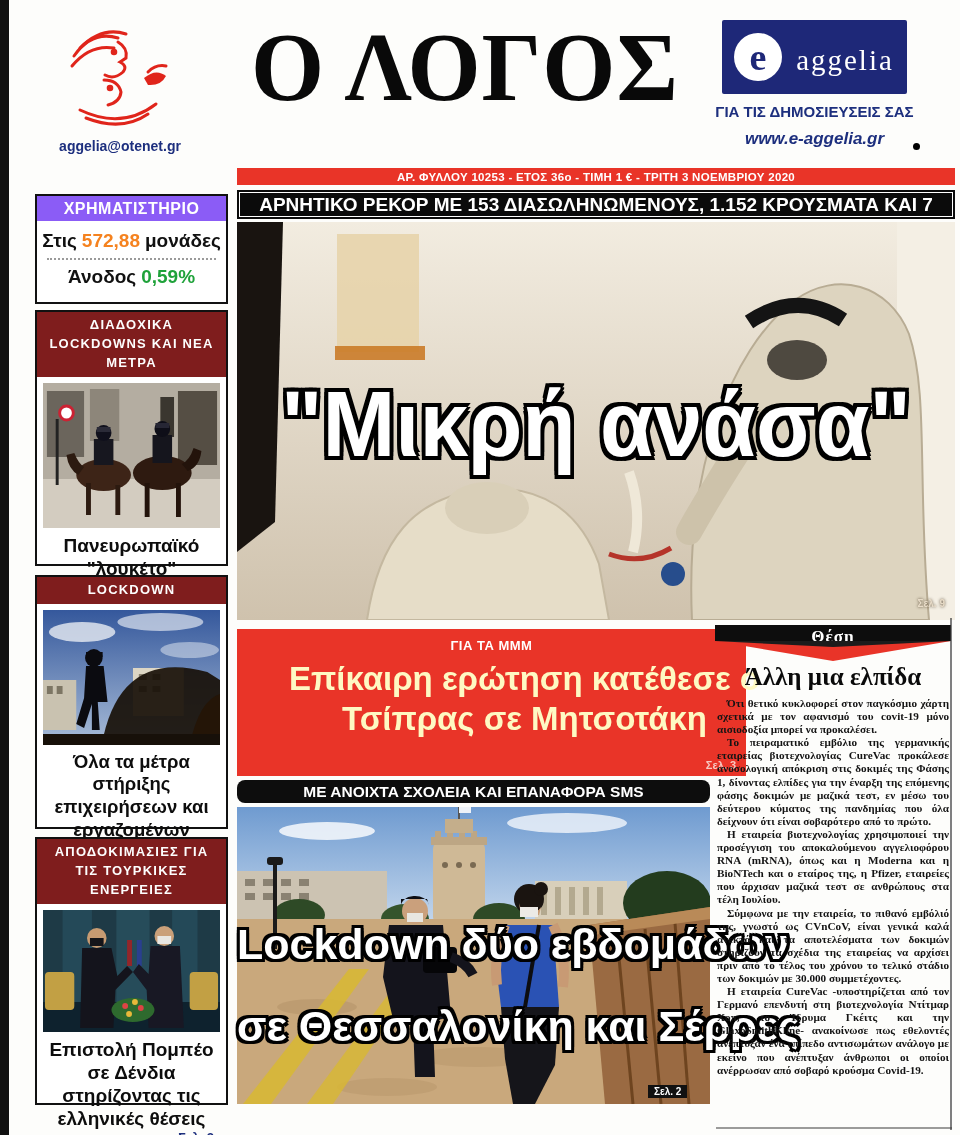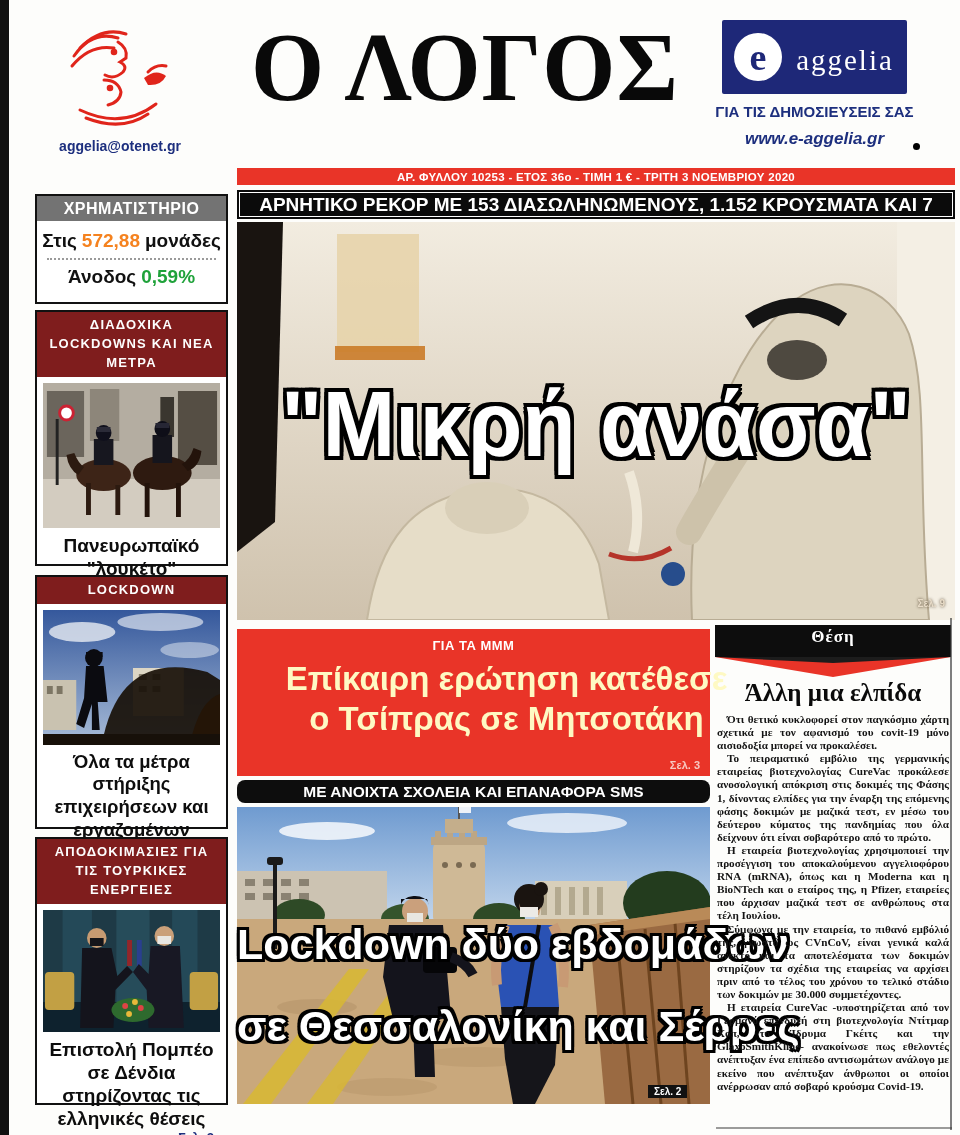--- a/index.html
+++ b/index.html
@@ -34,21 +34,21 @@
 
   .issue-bar{left:237px;top:168px;width:718px;height:17px;background:#e93428;color:#fff;
     font-size:11.5px;font-weight:bold;text-align:center;line-height:18px;letter-spacing:.3px;}
   .top-banner{left:237px;top:190px;width:718px;height:29px;background:#0b0b0b;color:#fff;
     box-shadow:inset 0 0 0 2px #0b0b0b, inset 0 0 0 3px #fff;
     font-size:19px;font-weight:bold;text-align:center;line-height:30px;}
 
   
   .side-box{left:35px;width:193px;background:#fff;border:2px solid #111;box-sizing:border-box;}
   .stock-box{top:194px;height:110px;}
-  .stock-head{background:#737373;color:#fff;font-size:16px;font-weight:bold;text-align:center;
+  .stock-head{background:#8b5cf6;color:#fff;font-size:16px;font-weight:bold;text-align:center;
     height:25px;line-height:26px;letter-spacing:.5px;}
   .stock-line{display:flex;justify-content:center;gap:5px;font-size:19px;font-weight:bold;color:#111;margin-top:9px;}
   .stock-div{border-bottom:2px dotted #9a9a9a;margin:6px 10px 0 10px;}
   .stock-line2{margin-top:6px;}
   .v-orange{color:#f5821f;}
   .v-green{color:#1fa23a;}
 
   .news-box{box-sizing:border-box;}
   .nb-head{background:#7f1d1d;color:#fdfdfd;font-weight:bold;text-align:center;
     font-size:13px;letter-spacing:1.2px;line-height:1.45;padding:4px 6px;}
@@ -69,42 +69,42 @@
   
   .main-photo{left:237px;top:222px;width:718px;height:398px;overflow:hidden;background:#d9cfc0;}
   .main-photo svg{display:block;width:100%;height:100%;}
   .main-headline{left:237px;top:372px;width:718px;text-align:center;white-space:nowrap;
     font-size:92px;font-weight:bold;color:#fff;transform:scaleX(.95);transform-origin:center;
     text-shadow:-4px -4px 0 #000,4px -4px 0 #000,-4px 4px 0 #000,4px 4px 0 #000,-4px 0 0 #000,4px 0 0 #000,0 -4px 0 #000,0 4px 0 #000;}
   .main-ref{left:840px;top:598px;width:105px;text-align:right;font-size:10px;font-weight:bold;color:#e8dcc8;
     text-shadow:0 0 3px #55452f;}
 
   
-  .red-box{left:237px;top:629px;width:473px;height:147px;background:#e93428;}
+  .red-box{left:237px;top:629px;width:509px;height:147px;background:#e93428;}
   .kicker{position:absolute;top:9px;width:100%;text-align:center;color:#fff;font-size:13px;font-weight:bold;letter-spacing:.5px;}
   .red-headline{position:absolute;top:30px;width:100%;text-align:center;color:#fef9c3;
     font-size:33px;font-weight:bold;line-height:1.2;padding:0 6px;box-sizing:border-box;margin-left:33px;}
   .red-ref{position:absolute;right:10px;bottom:5px;color:#f7c9c2;font-size:11px;font-weight:bold;}
 
   .school-banner{left:237px;top:780px;width:473px;height:23px;background:#0d0d0d;color:#fff;
     font-size:15.5px;font-weight:bold;text-align:center;line-height:24px;border-radius:8px;}
 
   
   .thess-photo{left:237px;top:807px;width:473px;height:297px;overflow:hidden;background:#b7a486;}
   .thess-photo svg{display:block;width:100%;height:100%;}
   .ld-line{left:237px;width:473px;text-align:center;white-space:nowrap;
     font-size:43px;font-weight:bold;color:#fff;
     text-shadow:-3px -3px 0 #000,3px -3px 0 #000,-3px 3px 0 #000,3px 3px 0 #000,-3px 0 0 #000,3px 0 0 #000,0 -3px 0 #000,0 3px 0 #000;}
   .ld1{top:920px;}
   .ld2{top:1002px;}
   .ld-ref{left:648px;top:1085px;background:#111;color:#fff;font-size:10px;font-weight:bold;padding:1px 6px;}
 
   
   .opinion{left:715px;top:625px;width:236px;font-family:"Liberation Serif","DejaVu Serif",serif;}
-  .op-head{background:#0d0d0d;color:#fff;text-align:center;font-weight:bold;font-size:17px;height:32px;line-height:24px;letter-spacing:1px;}
+  .op-head{background:#0d0d0d;color:#fff;text-align:center;font-weight:bold;font-size:17px;height:16px;line-height:24px;letter-spacing:1px;}
   .op-ribbon{display:block;width:100%;height:20px;}
   .op-title{text-align:center;font-weight:bold;font-size:25px;color:#0a0a0a;margin:2px 0 6px 0;}
   .op-body p{margin:0;padding:0 2px;text-align:justify;text-indent:10px;
     font-size:11.2px;font-weight:bold;line-height:1.17;color:#141414;}
 </style>
 </head>
 <body>
 
 <div class="page">
   <div class="abs left-edge"></div>

